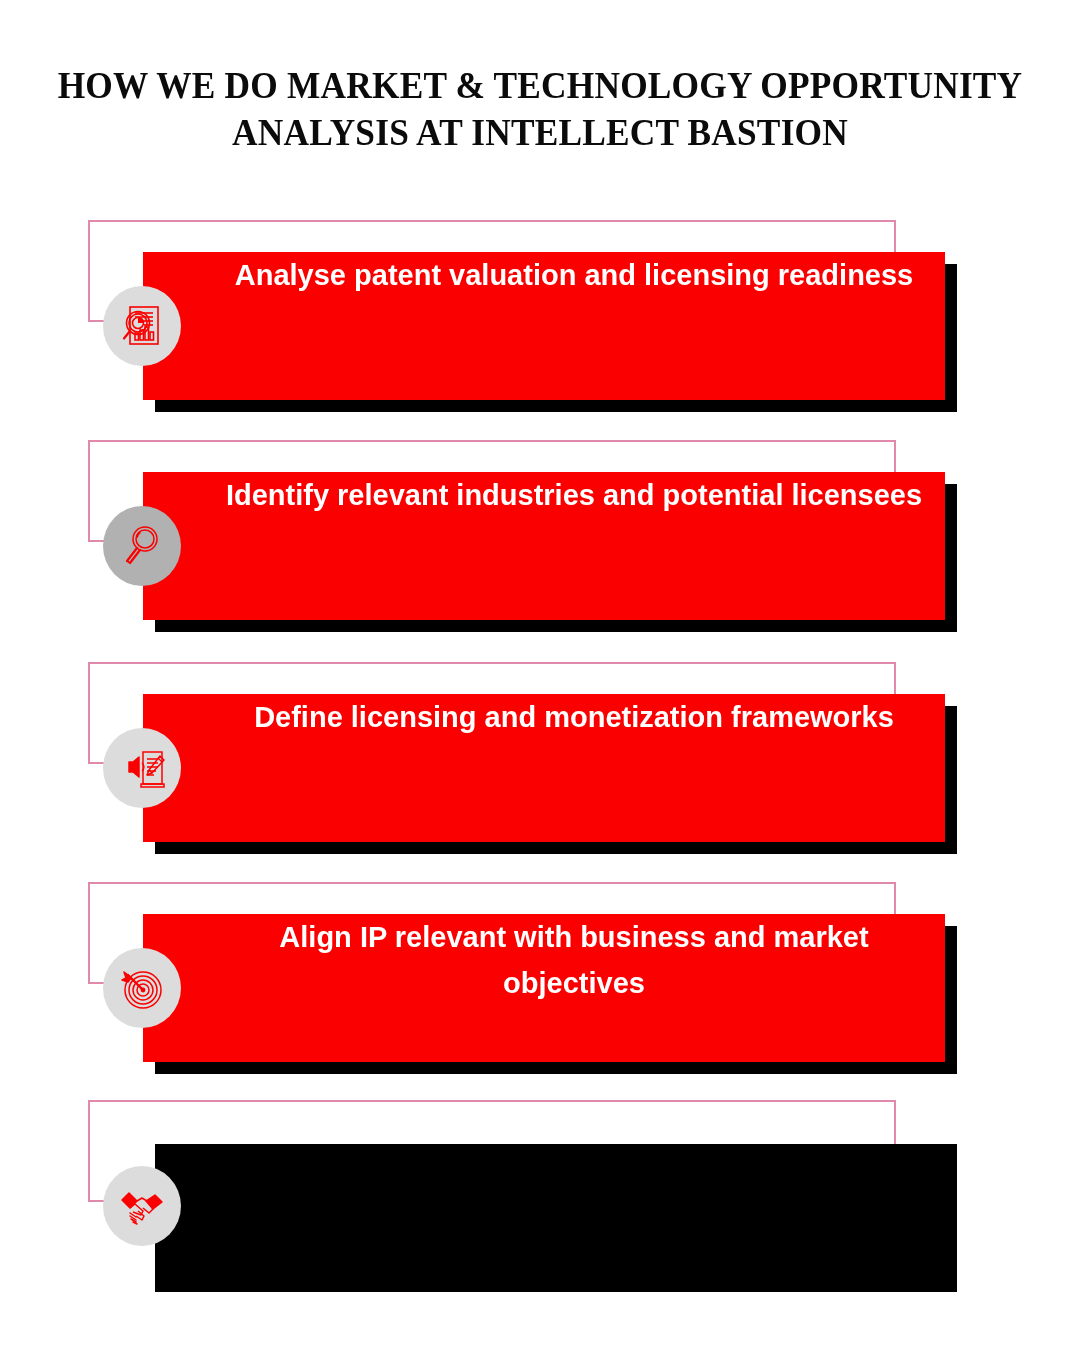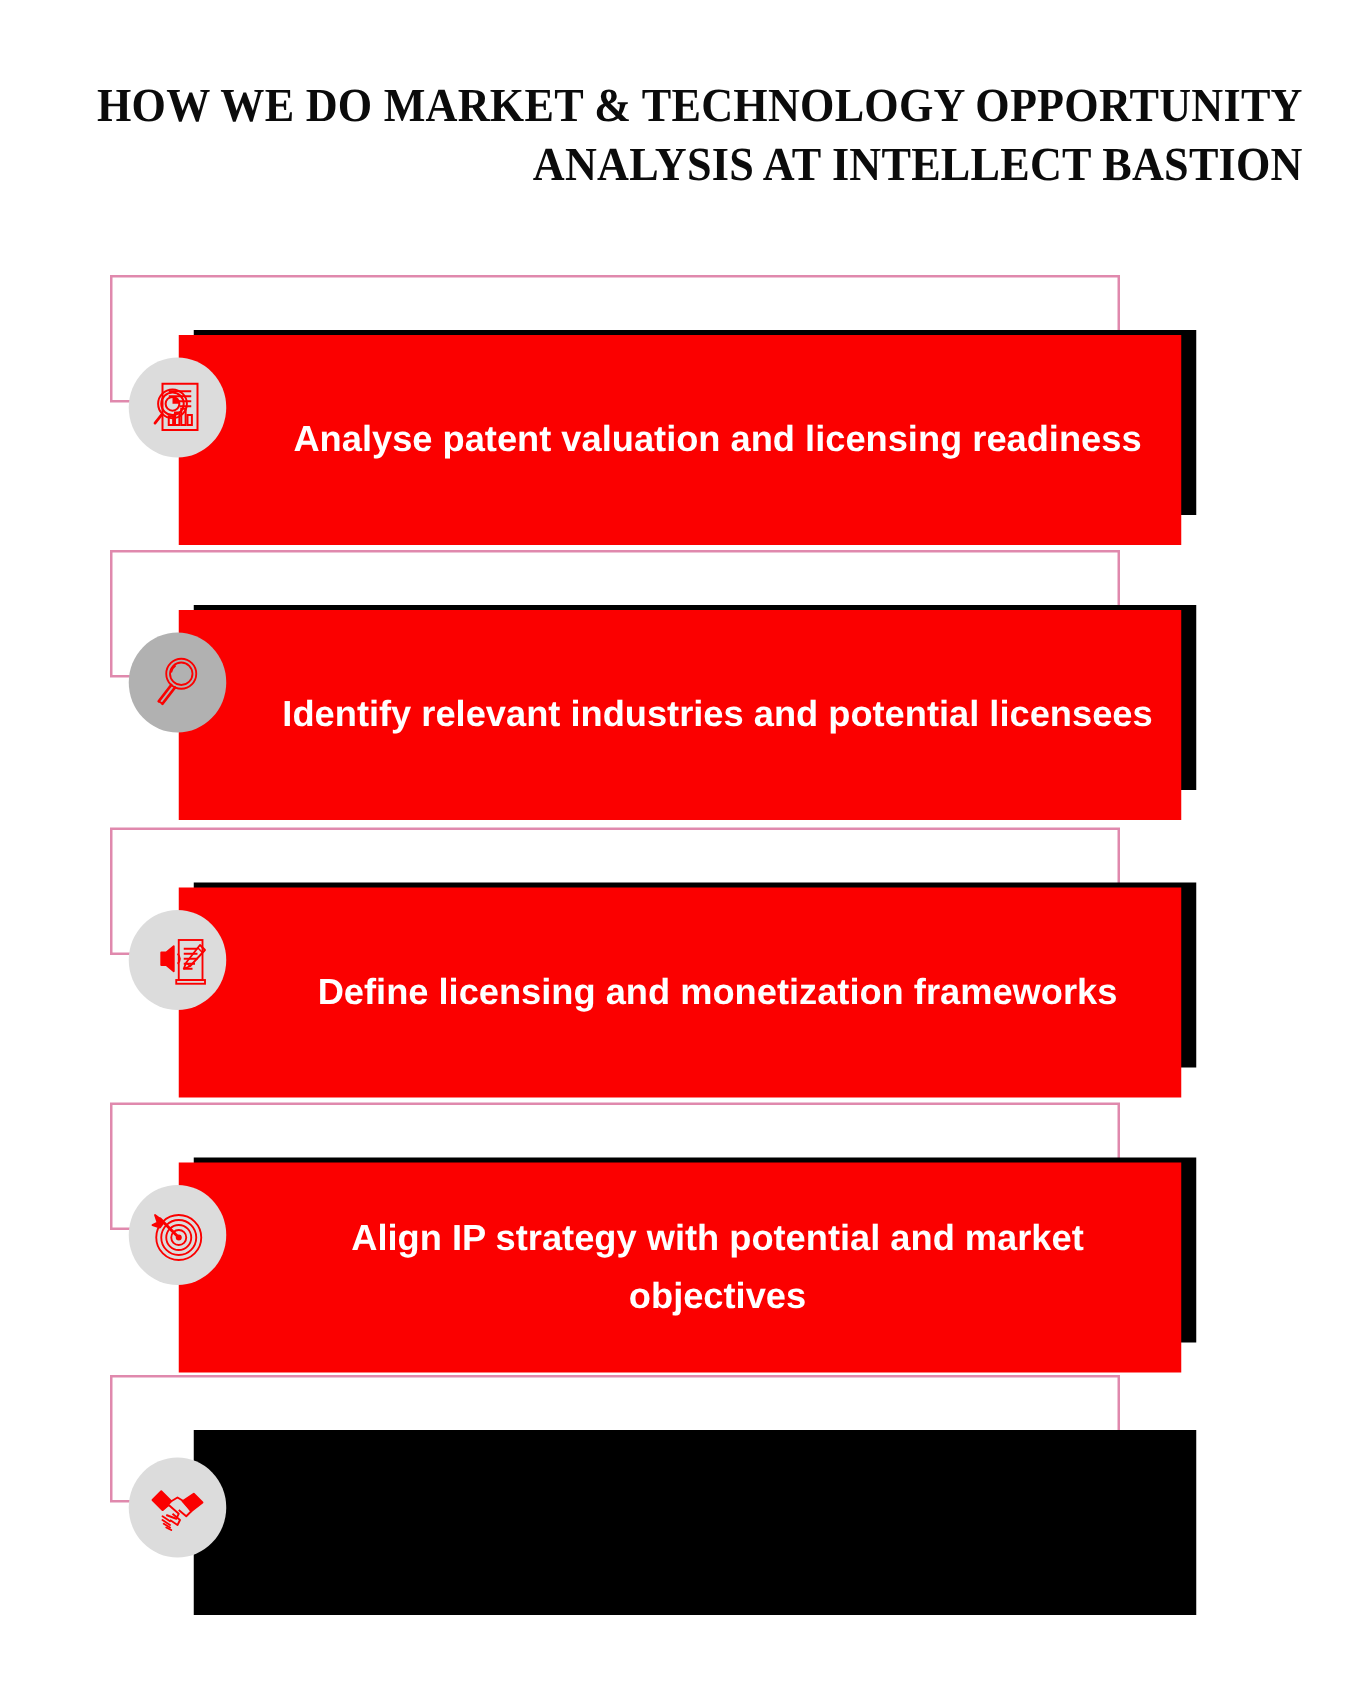--- a/index.html
+++ b/index.html
@@ -15,21 +15,21 @@
     overflow: hidden;
     font-family: "Liberation Sans", sans-serif;
   }
 
   
   .title-block {
     position: absolute;
     left: 0;
     top: 62px;
     width: 1080px;
-    text-align: right;
+    text-align: center;
   }
   .title-line {
     font-family: "Liberation Serif", serif;
     font-weight: bold;
     font-size: 38px;
     line-height: 47px;
     letter-spacing: 0.2px;
     color: #0b0b0b;
     transform: scaleX(0.93);
     transform-origin: center center;
@@ -76,26 +76,25 @@
     top: 50px;
     width: 802px;
     height: 148px;
     background: #000000;
   }
 
   
   .card {
     position: absolute;
     left: 143px;
-    top: 54px;
+    top: 38px;
     width: 802px;
-    height: 168px;
+    height: 148px;
     background: #fb0000;
     display: flex;
-    align-items: center;
     justify-content: center;
   }
 
   .card-text {
     color: #ffffff;
     font-family: "Liberation Sans", sans-serif;
     font-weight: bold;
     font-size: 29px;
     line-height: 46px;
     text-align: center;
@@ -203,21 +202,21 @@
         <line x1="24" y1="30" x2="14" y2="43" stroke-width="2.2" stroke-linecap="round"></line>
         <line x1="11" y1="41" x2="14" y2="43" stroke-width="1.6"></line>
       </svg>
     </div>
   </div>
 
   <div class="step step-4">
     <div class="outline-box"></div>
     <div class="card-shadow"></div>
     <div class="card">
-      <div class="card-text">Align IP strategy with potential and market objectives</div>
+      <div class="card-text">Align IP relevant with business and market objectives</div>
     </div>
     <div class="icon-circle">
       <svg width="52" height="52" viewBox="0 0 52 52" fill="none" stroke="#fb0000" stroke-width="1.5">
         <circle cx="27" cy="28" r="18"></circle>
         <circle cx="27" cy="28" r="14"></circle>
         <circle cx="27" cy="28" r="10"></circle>
         <circle cx="27" cy="28" r="6"></circle>
         <circle cx="27" cy="28" r="2.4" fill="#fb0000" stroke="none"></circle>
 
         <line x1="27" y1="28" x2="12" y2="13" stroke-width="2.4" stroke-linecap="round"></line>

